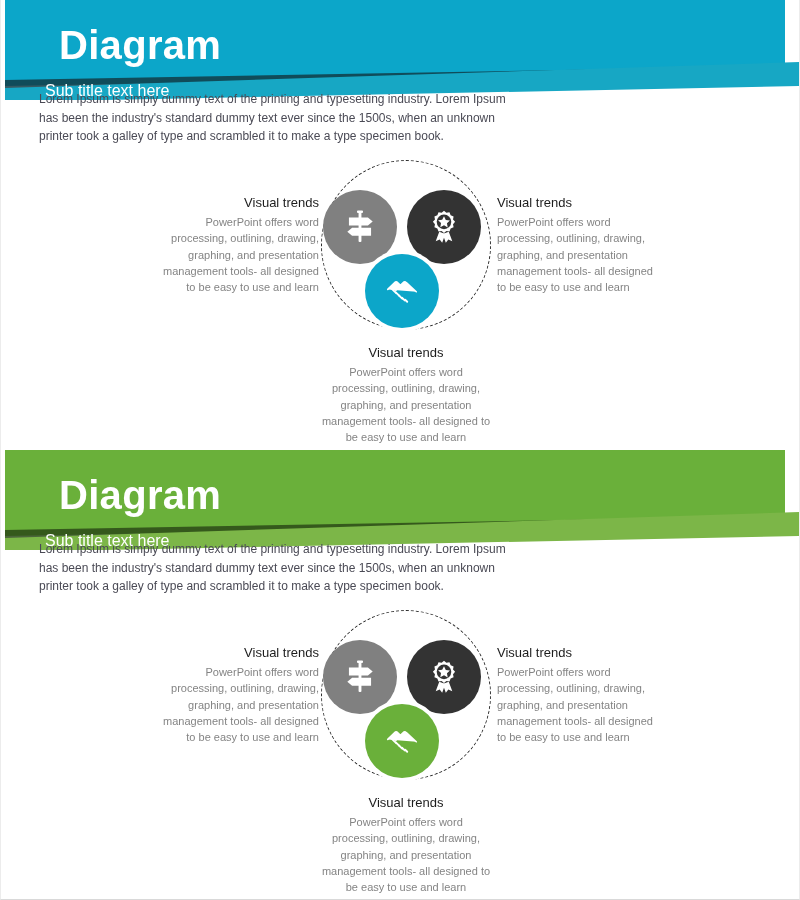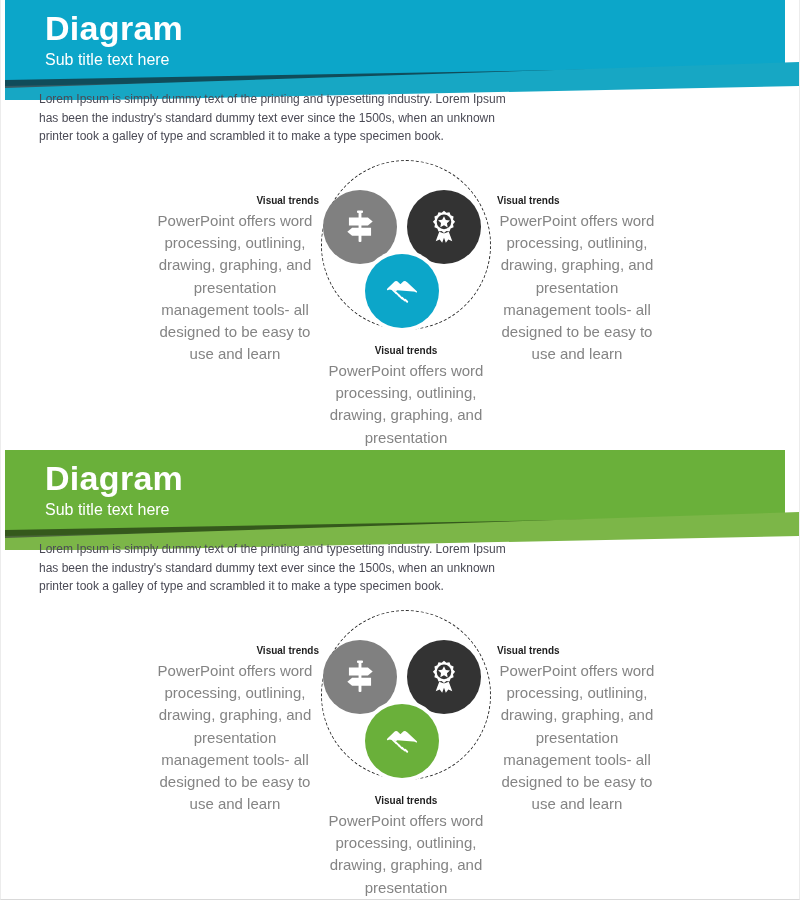--- a/index.html
+++ b/index.html
@@ -73,26 +73,26 @@
     height: 102px;
     clip-path: polygon(0 88px, 100% 62px, 100% 86px, 0 102px);
   }
   .banner-text {
     position: absolute;
     left: 44px;
     top: 10px;
     z-index: 5;
   }
   .banner-title {
-    font-size: 34px;
+    font-size: 40px;
     font-weight: bold;
     color: #ffffff;
     letter-spacing: .3px;
     line-height: 1.08;
-    margin: 0;
+    margin: 14px;
   }
   .banner-sub {
     font-size: 16px;
     font-weight: normal;
     color: #ffffff;
     line-height: 1.2;
     margin: 3px 0 0 0;
   }
 
   
@@ -134,30 +134,29 @@
   .circle svg { display: block; }
   .circle-a { left: 322px; top: 40px;  width: 74px; height: 74px; background: #808080; }
   .circle-b { left: 406px; top: 40px;  width: 74px; height: 74px; background: #333333; z-index: 3; }
   .circle-c { left: 364px; top: 104px; width: 74px; height: 74px; z-index: 4;
               box-shadow: 0 0 0 4px #ffffff; }
 
   
   .tblock { position: absolute; }
   .tblock h4 {
     margin: 0 0 4px 0;
-    font-size: 10px;
-    font-weight: bold;
+    font-size: 13px;
+    font-weight: normal;
     color: #1d1d1d;
   }
   .tblock p {
     margin: 0;
-    font-size: 15px;
+    font-size: 11px;
     line-height: 1.48;
     color: #848484;
-    text-align: center;
   }
   .tblock-left   { left: 150px; top: 45px;  width: 168px; text-align: right; }
   .tblock-right  { left: 496px; top: 45px;  width: 160px; text-align: left; }
   .tblock-bottom { left: 320px; top: 195px; width: 170px; text-align: center; }
 </style>
 </head>
 <body>
 
 <div class="page">
 

